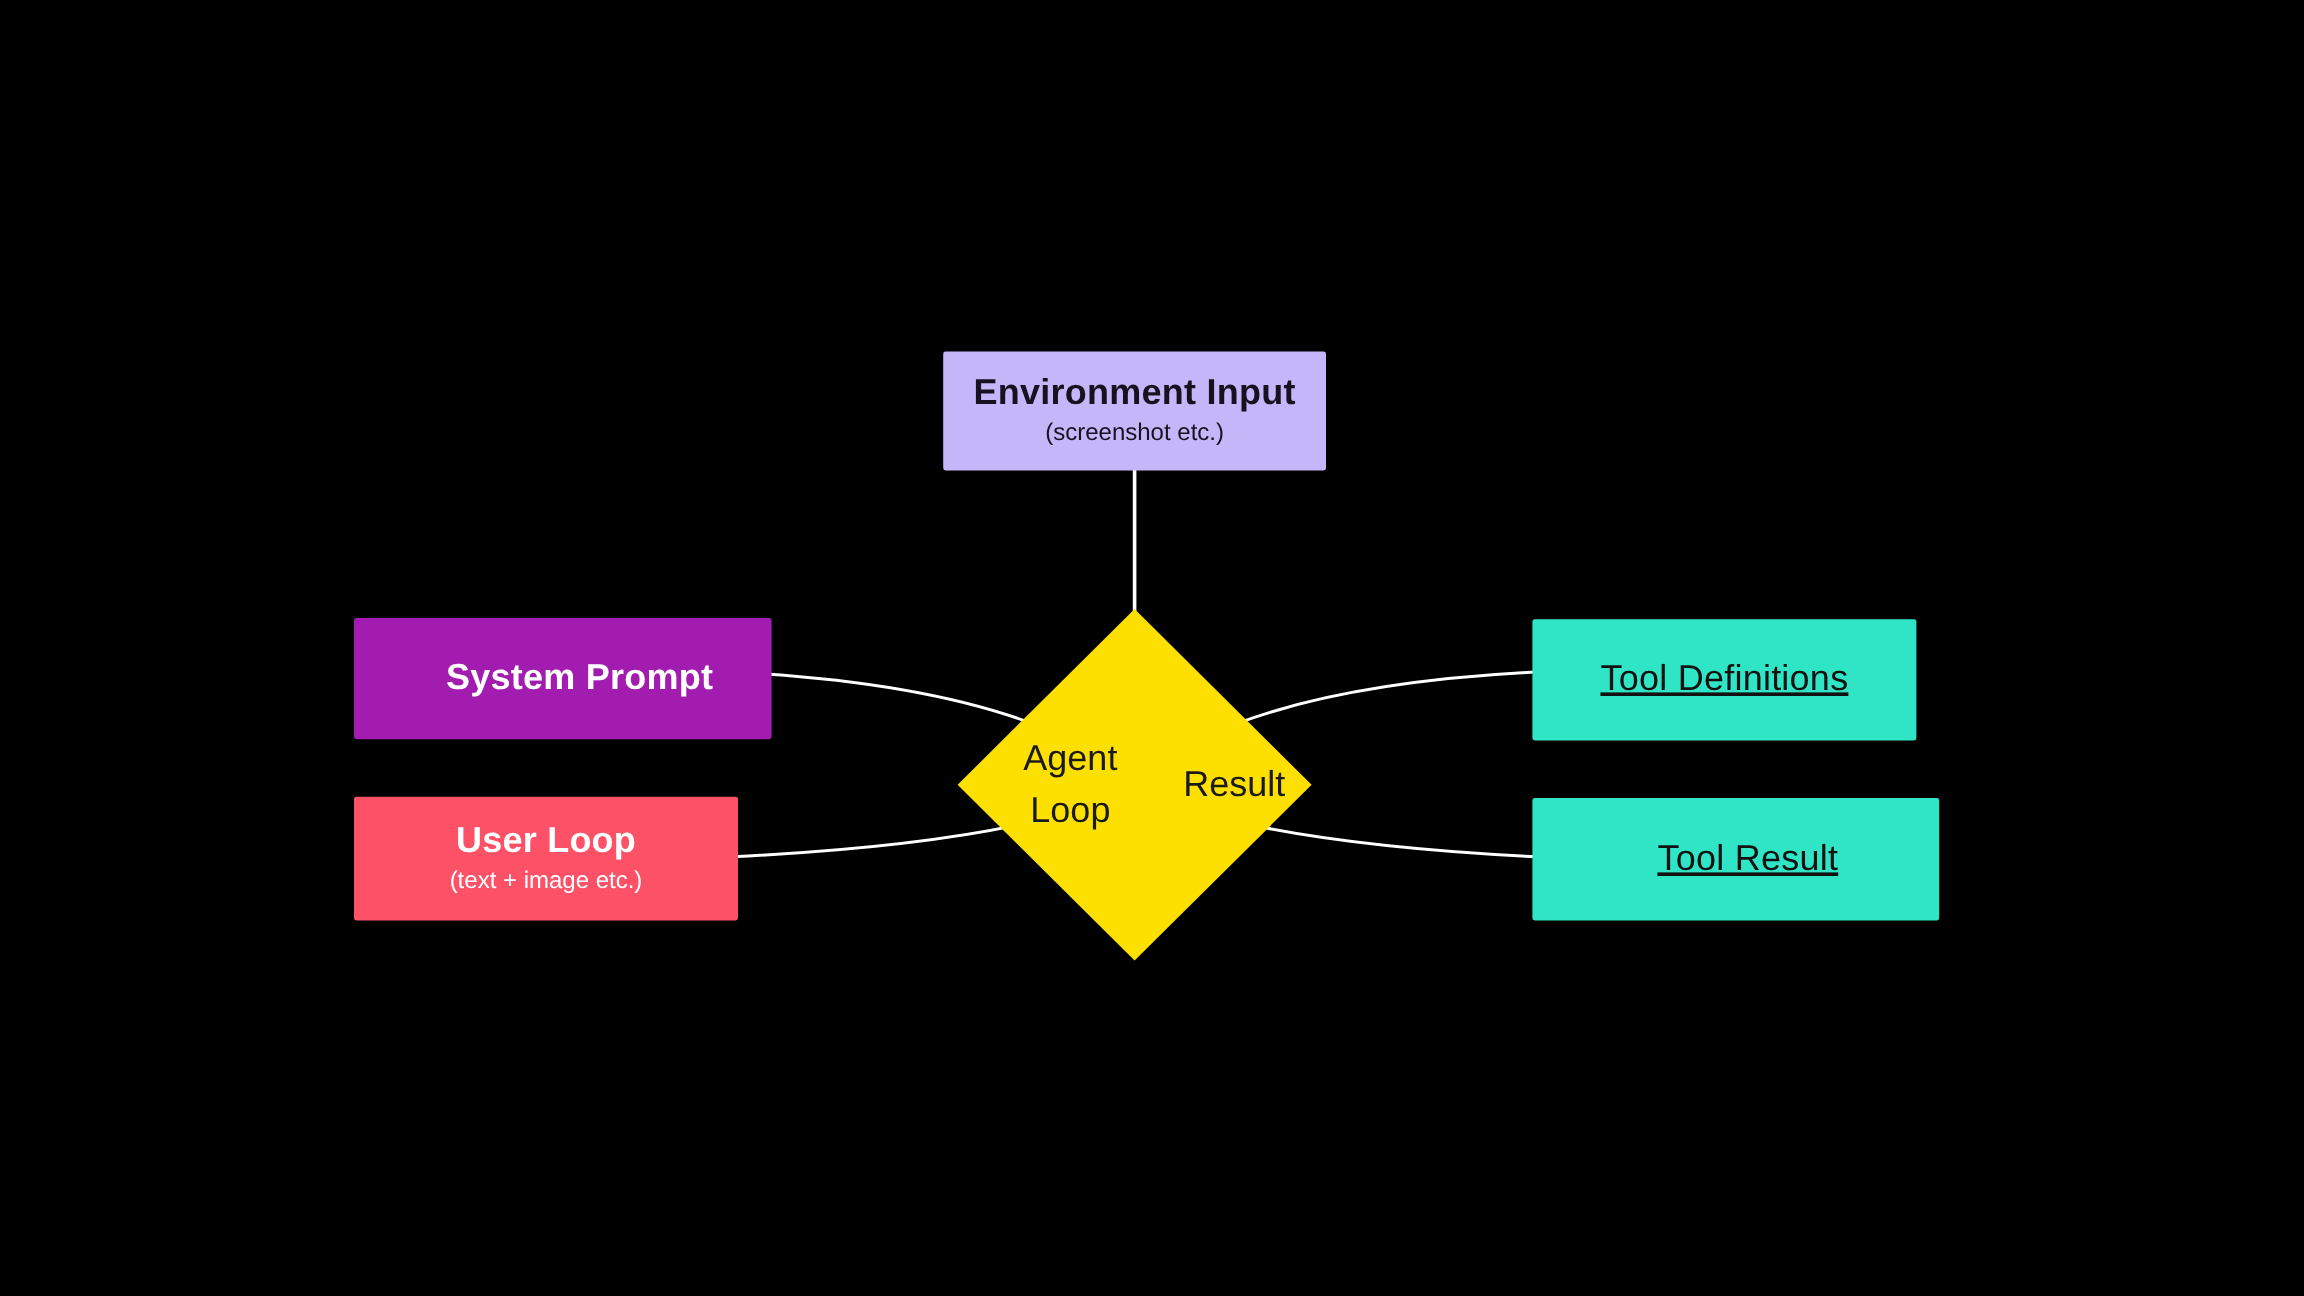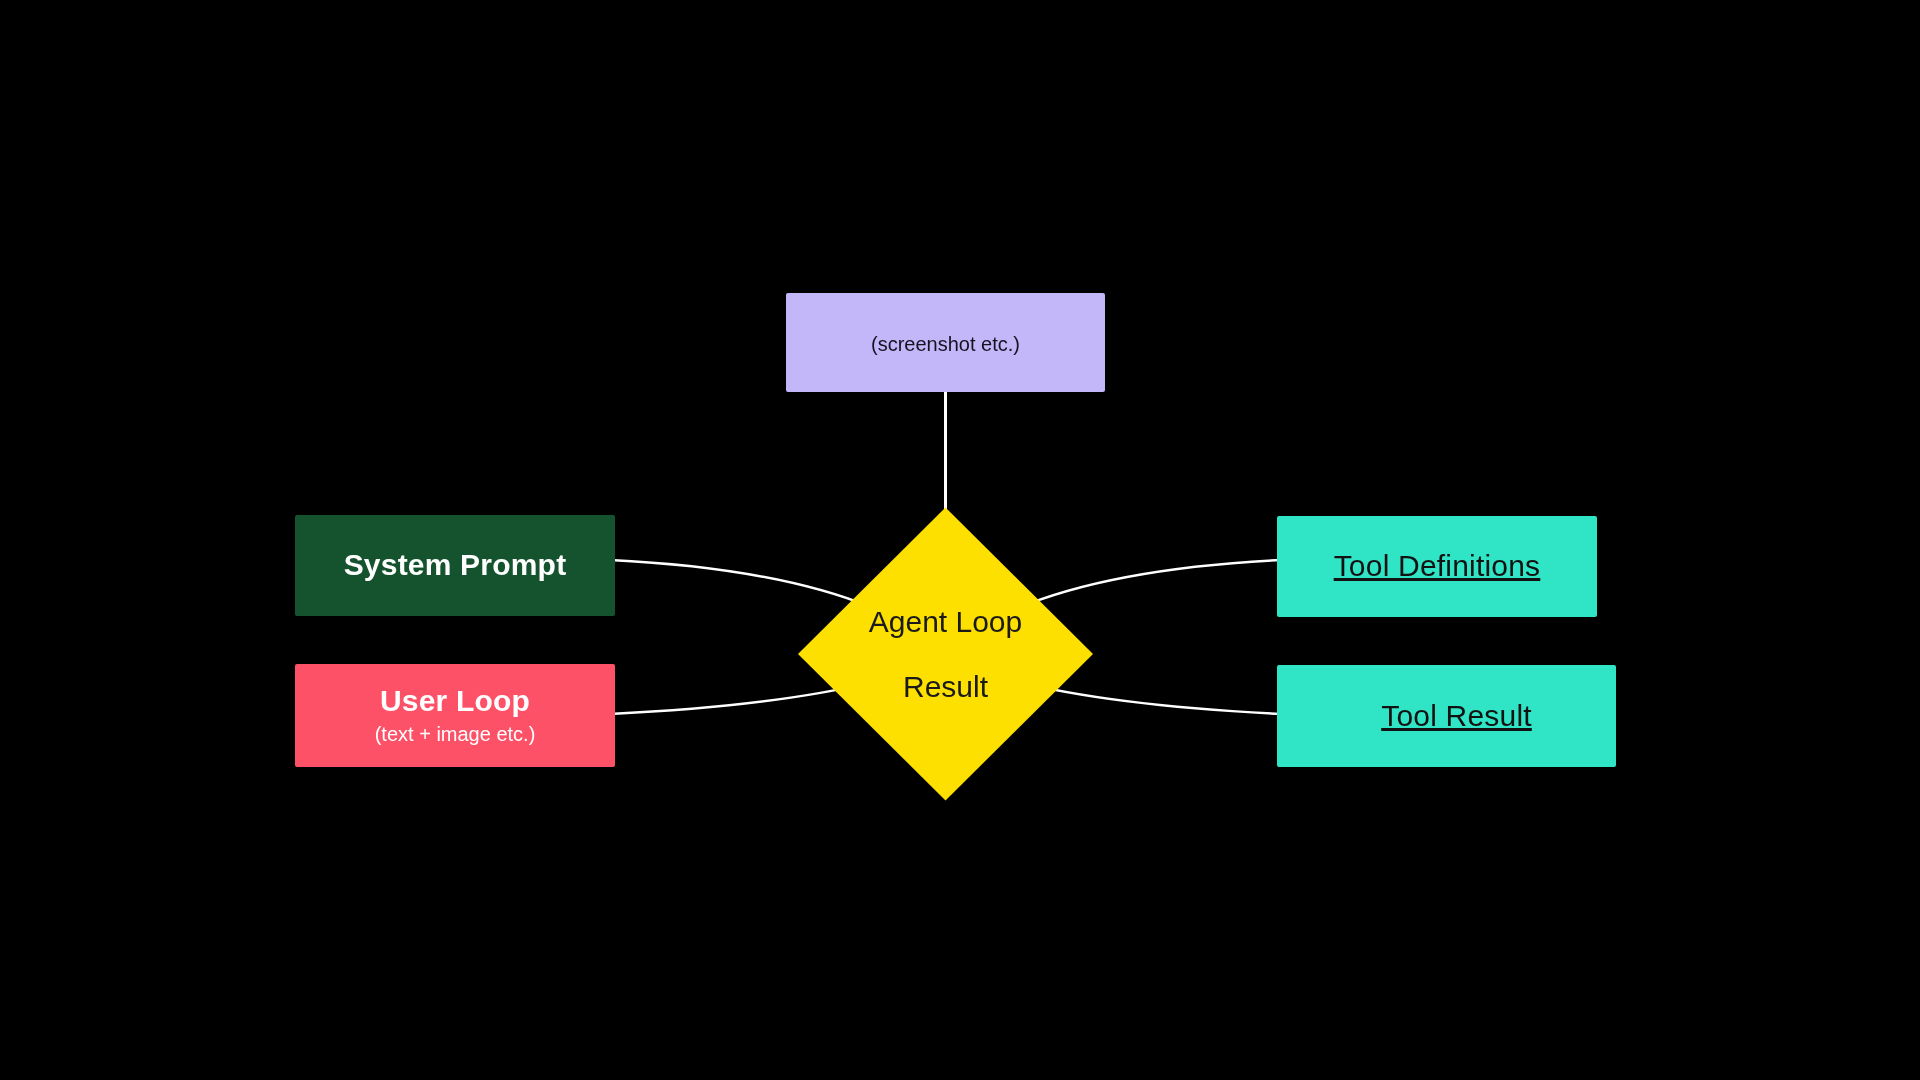--- a/index.html
+++ b/index.html
@@ -52,21 +52,21 @@
   .node-uq   { left: 295px;  top: 664px; width: 320px; height: 103px; }
   .node-td   { left: 1277px; top: 516px; width: 320px; height: 101px; }
   .node-tr   { left: 1277px; top: 665px; width: 319px; height: 102px; }
   .diamond-label {
     position: absolute;
     left: 820px;
     top: 595px;
     width: 251px;
     height: 118px;
     display: flex;
-    flex-direction: column;
+    flex-direction: row;
     align-items: center;
     justify-content: center;
     text-align: center;
     font-size: 30px;
     font-weight: 400;
     line-height: 1.45;
     gap: 22px;
   }
 </style>
 </head>
@@ -77,24 +77,25 @@
   <svg class="links" viewBox="0 0 1920 1080" xmlns="http://www.w3.org/2000/svg">
     <path d="M 945.5 390 L 945.5 515" stroke-width="3" fill="none" stroke-linecap="round" stroke="#ffffff"></path>
     <path d="M 610 560 Q 855 572 947 652" stroke-width="2.5" fill="none" stroke-linecap="round" stroke="#ffffff"></path>
     <path d="M 610 714 Q 855 702 947 656" stroke-width="2.5" fill="none" stroke-linecap="round" stroke="#ffffff"></path>
     <path d="M 1281 560 Q 1036 572 944 652" stroke-width="2.5" fill="none" stroke-linecap="round" stroke="#ffffff"></path>
     <path d="M 1281 714 Q 1036 702 944 656" stroke-width="2.5" fill="none" stroke-linecap="round" stroke="#ffffff"></path>
     <polygon points="945.5,507.5 1093,654 945.5,800.5 798,654" fill="#fee000"></polygon>
   </svg>
 
   <div class="node node-env" style="background: rgb(196, 183, 249); color: rgb(22, 18, 31);">
+    <div class="node-title">Environment Input</div>
     <div class="node-subtitle">(screenshot etc.)</div>
   </div>
 
-  <div class="node node-sp" style="background: #14532d; color: rgb(255, 255, 255);">
+  <div class="node node-sp" style="background: #a21caf; color: rgb(255, 255, 255); padding-left: 28px;">
     <div class="node-title">System Prompt</div>
   </div>
 
   <div class="node node-uq" style="background: rgb(253, 81, 104); color: rgb(255, 255, 255);">
     <div class="node-title">User Loop</div>
     <div class="node-subtitle">(text + image etc.)</div>
   </div>
 
   <div class="node node-td" style="background: rgb(48, 229, 197); color: rgb(18, 18, 18);">
     <div class="node-title regular">Tool Definitions</div>

